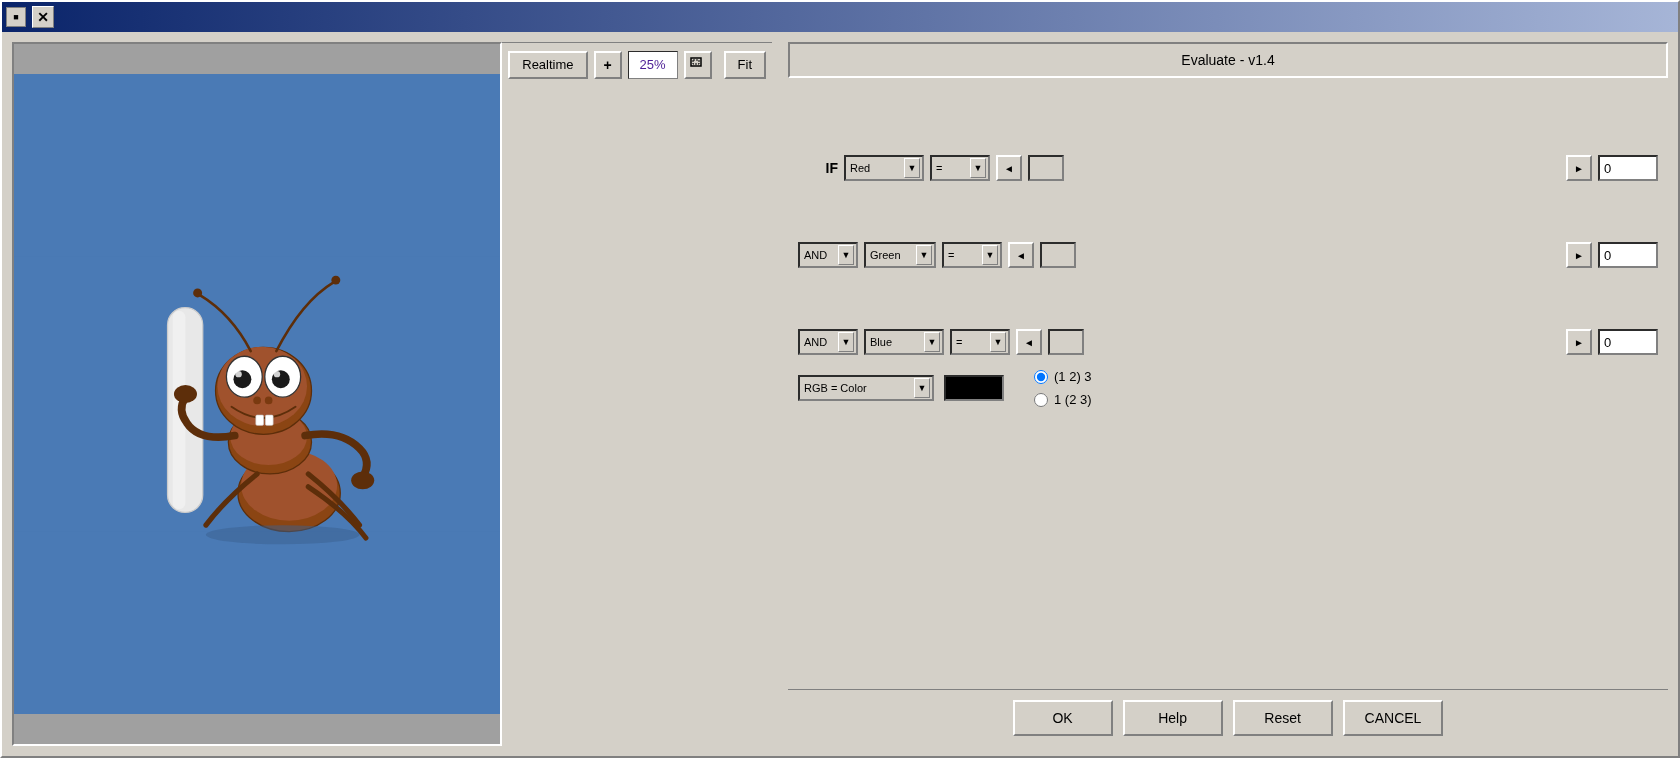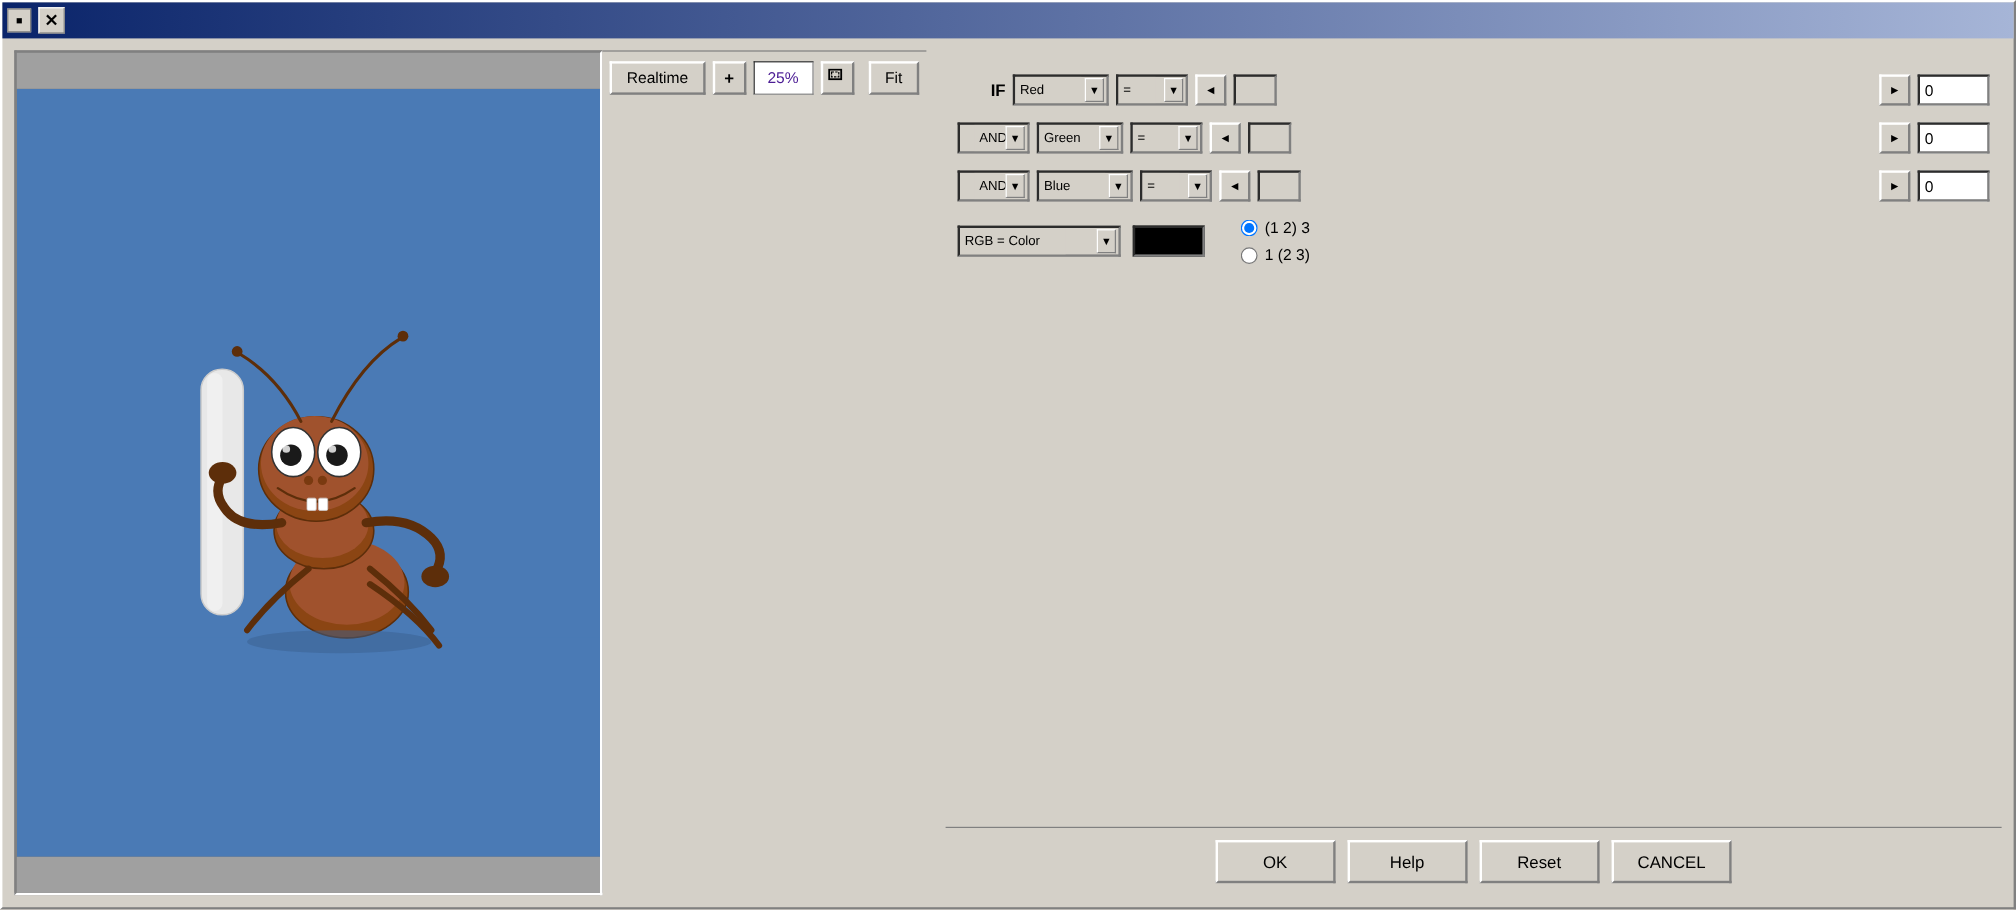--- a/index.html
+++ b/index.html
@@ -216,20 +216,21 @@
       display: flex;
       flex-direction: column;
       gap: 14px;
     }
 
     
     .condition-row {
       display: flex;
       align-items: center;
       gap: 6px;
+      margin-top: 47px;
     }
     .label-text {
       font-size: 14px;
       font-weight: bold;
       min-width: 40px;
       text-align: right;
     }
     .dropdown-wrapper {
       display: flex;
       align-items: center;
@@ -356,21 +357,20 @@
       font-size: 14px;
       cursor: pointer;
       display: flex;
       align-items: center;
       justify-content: center;
     }
 
     
     .and-dropdown {
       width: 60px;
-      padding-left: 12px;
     }
 
     
     .value-box {
       width: 36px;
       height: 26px;
       border: 2px inset #808080;
       background: #d4d0c8;
       display: flex;
       align-items: center;
@@ -465,20 +465,23 @@
             <rect x="3" y="3" width="6" height="4" fill="none" stroke="#000" stroke-width="1" stroke-dasharray="2,1"></rect>
           </svg>
         </div>
         <div class="spacer"></div>
         <button class="toolbar-btn">Fit</button>
       </div>
     </div>
 
     <div class="right-panel">
 
+      <div class="evaluate-header">
+        <span>Evaluate - v1.4</span>
+      </div>
 
       <div class="controls-area">
 
         <div class="condition-row">
           <span class="label-text">IF</span>
 
           <div class="dropdown-wrapper" style="width:80px;">
             <select>
               <option>Red</option>
               <option>Green</option>

